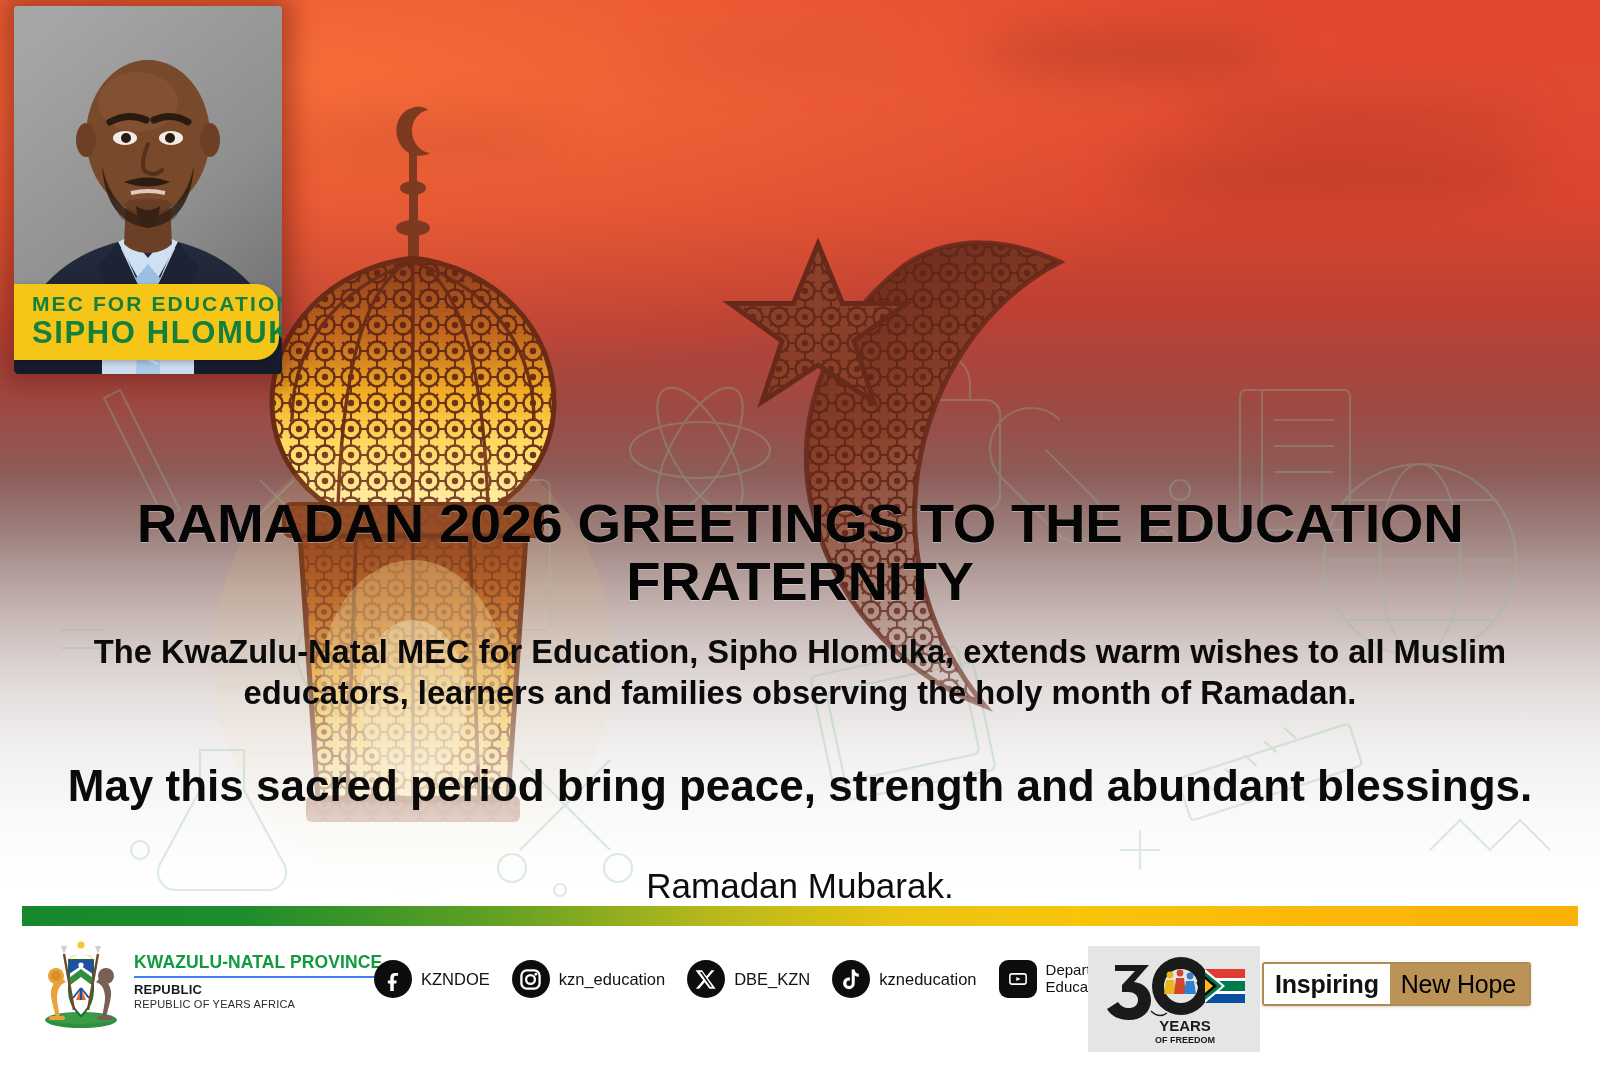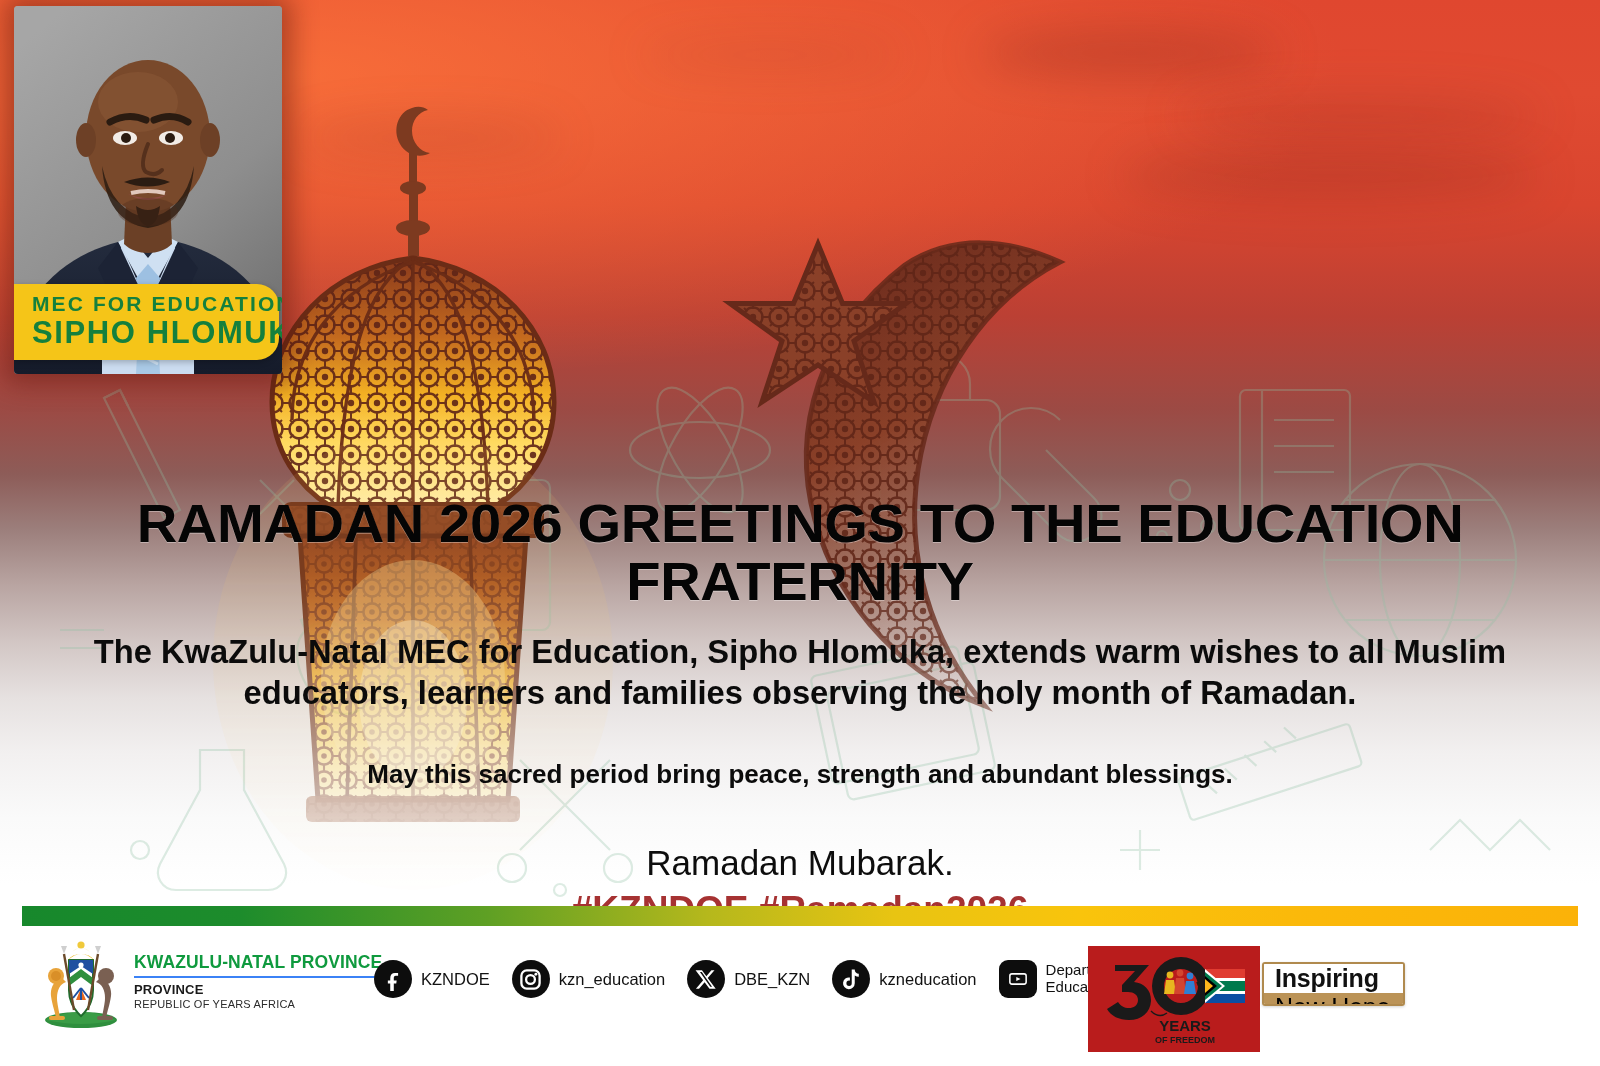--- a/index.html
+++ b/index.html
@@ -137,21 +137,21 @@
   .para {
     font-size: 33px;
     font-weight: 700;
     color: #0b0b0b;
     line-height: 1.26;
     padding: 0 58px;
     margin-top: 20px;
     transform: scaleX(0.99);
   }
   .para2 {
-    font-size: 26px;
+    font-size: 44px;
     font-weight: 700;
     color: #0b0b0b;
     line-height: 1.26;
     padding: 0 58px;
     margin-top: 44px;
   }
   .mubarak {
     font-size: 35px;
     font-weight: 400;
     color: #0d0d0d;
@@ -253,37 +253,36 @@
     white-space: nowrap;
     line-height: 1.12;
   }
   .social .handle.two { font-size: 15px; }
 
   
   .years30 {
     position: absolute;
     left: 1088px; top: 20px;
     width: 172px; height: 106px;
-    background: #b91c1c;
+    background: #e5e5e5;
     display: flex;
     align-items: center;
     justify-content: center;
   }
 
   
   .inspiring {
     position: absolute;
     left: 1262px; top: 36px;
     display: flex;
     height: 44px;
     border: 2px solid #b08a4e;
     border-radius: 3px;
     overflow: hidden;
     box-shadow: 0 1px 3px rgba(0,0,0,0.18);
-    flex-direction: column;
   }
   .inspiring .w {
     background: #ffffff;
     color: #111;
     font-size: 25px;
     font-weight: 700;
     padding: 0 11px;
     display: flex; align-items: center;
     letter-spacing: -0.2px;
   }
@@ -603,21 +602,21 @@
         <circle cx="68" cy="42" r="8" fill="#7a6052"></circle>
         <path d="M61 84 h12" stroke="#7a6052" stroke-width="4" stroke-linecap="round"></path>
 
         <path d="M26 20 l10 56" stroke="#6b4a2a" stroke-width="2.4"></path>
         <path d="M60 20 l-10 56" stroke="#6b4a2a" stroke-width="2.4"></path>
         <path d="M26 20 l-3 -8 l6 0 Z" fill="#cfcfcf"></path>
         <path d="M60 20 l3 -8 l-6 0 Z" fill="#cfcfcf"></path>
       </svg>
       <div class="kzn-text">
         <div class="line1">KWAZULU-NATAL PROVINCE</div>
-        <div class="line2">PROVINCE</div>
+        <div class="line2">REPUBLIC</div>
         <div class="line3">REPUBLIC OF YEARS AFRICA</div>
       </div>
     </div>
 
     <div class="socials">
 
       <div class="social">
         <span class="ico">
           <svg width="23" height="23" viewBox="0 0 24 24">
               <path fill="#fff" d="M14.6 8.2h2.2V5.3c-.4-.05-1.7-.17-3.2-.17-3.2 0-5 1.95-5 5.5V13H6.1v3.3h2.5V24h3.7v-7.7h2.6l.4-3.3h-3V11c0-1.6.3-2.8 2.3-2.8z"></path>

